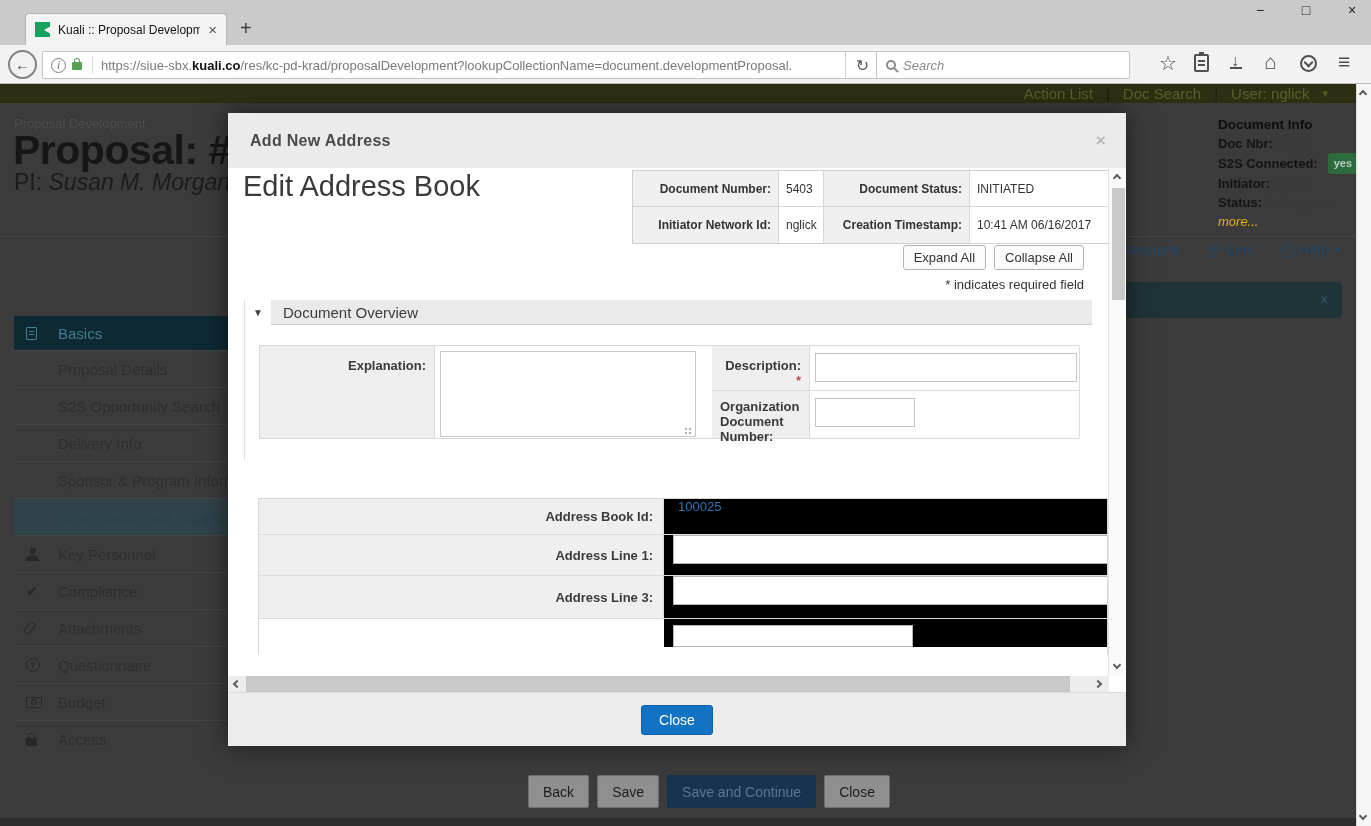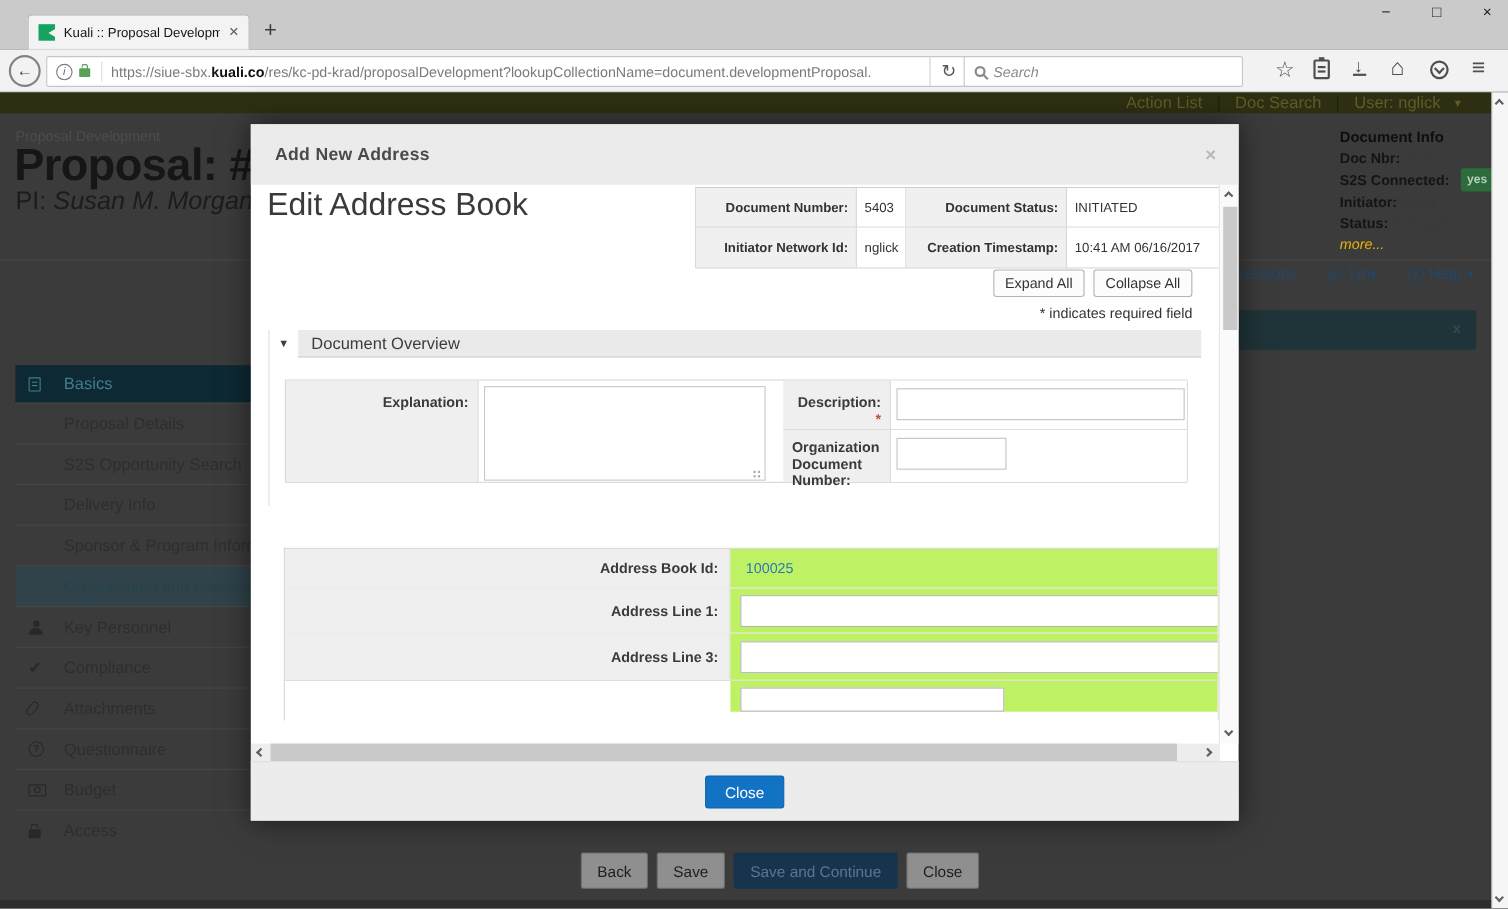--- a/index.html
+++ b/index.html
@@ -92,21 +92,21 @@
          display:flex; align-items:center; justify-content:center; }
 
   .msgband { position:absolute; left:260px; top:282px; right:29px; height:36px; background:#1f3438; border-radius:3px; }
   .msgband .px { position:absolute; right:14px; top:9px; color:#2e4e57; font-size:13px; font-weight:bold; }
 
   .side { position:absolute; left:14px; top:316px; width:226px; }
   .srow { position:relative; height:37px; display:flex; align-items:center; font-size:15px;
           color:#2e2e2e; border-top:1px solid #464646; }
   .srow .stext { margin-left:44px; white-space:nowrap; }
   .srow .sicon { position:absolute; left:12px; display:flex; align-items:center; justify-content:center; color:#282828; }
-  .srow.first { border-top:none; height:34px; background:#0d2933; color:#437d8e;margin-top:16px; }
+  .srow.first { border-top:none; height:34px; background:#0d2933; color:#437d8e; }
   .srow.first .sicon { color:#437d8e; }
   .srow.active { background:#30434a; color:#27424c; }
   .i-doc { width:11px; height:13px; border:1.5px solid currentColor; border-radius:1px; position:relative; }
   .i-doc::after { content:""; position:absolute; left:2px; top:3px; width:5px; height:1.5px; background:currentColor; box-shadow:0 3px currentColor; }
   .i-person { width:13px; height:13px; position:relative; }
   .i-person::before { content:""; position:absolute; left:3.5px; top:0; width:6px; height:6px; border-radius:50%; background:#282828; }
   .i-person::after { content:""; position:absolute; left:0; bottom:0; width:13px; height:6px; border-radius:6px 6px 0 0; background:#282828; }
   .i-checktxt { font-size:14px; color:#282828; }
   .i-clip { width:7px; height:14px; border:1.7px solid #282828; border-radius:3.5px; transform:rotate(38deg); }
   .i-quest { width:14px; height:14px; border:1.7px solid #282828; border-radius:50%; font-size:9px; font-weight:bold;
@@ -177,21 +177,21 @@
   .ta { width:256px; height:86px; border:1px solid #c9c9c9; resize:none; }
   .grip { position:absolute; left:250px; top:82px; width:2px; height:2px; background:#adadad;
           box-shadow:0 4px #adadad, 4px 4px #adadad, 4px 0 #adadad; }
 
   .abtable { position:absolute; left:30px; top:330px; width:850px; height:157px; overflow:hidden;
          border:1px solid #d8d8d8; border-bottom:none; font-size:13px; color:#3a3a3a; }
   .abrow { display:flex; border-bottom:1px solid #dcdcdc; }
   .abrow:last-child { border-bottom:none; }
   .ablab { width:405px; flex:none; background:#efefef; border-right:1px solid #dcdcdc; font-weight:bold;
          display:flex; align-items:center; justify-content:flex-end; padding-right:10px; }
-  .abval { flex:1; background:#bef264; display:flex; align-items:center; padding-left:9px; }
+  .abval { flex:1; background:#000000; display:flex; padding-left:9px; }
   .abid { color:#2f77b5; padding-left:5px; }
   .abinput { width:436px; height:29px; border:1px solid #b5b5b5; font-family:"Liberation Sans",sans-serif; font-size:13px; padding:0 4px; }
   .r-38 { height:36px; } .r-41 { height:41px; } .r-43 { height:43px; } .r-part { height:16px; align-items:flex-start; }
   .r-part .abinput { width:240px; height:22px; margin-top:6px; }
 
   .hscroll { position:absolute; left:0; top:508px; width:881px; height:16px; background:#ededed; }
   .hscroll .chev-left { position:absolute; left:6px; top:5px; }
   .hscroll .chev-right { position:absolute; right:8px; top:5px; }
   .hthumb { position:absolute; left:18px; top:0; width:824px; height:16px; background:#c9c9c9; }
 

